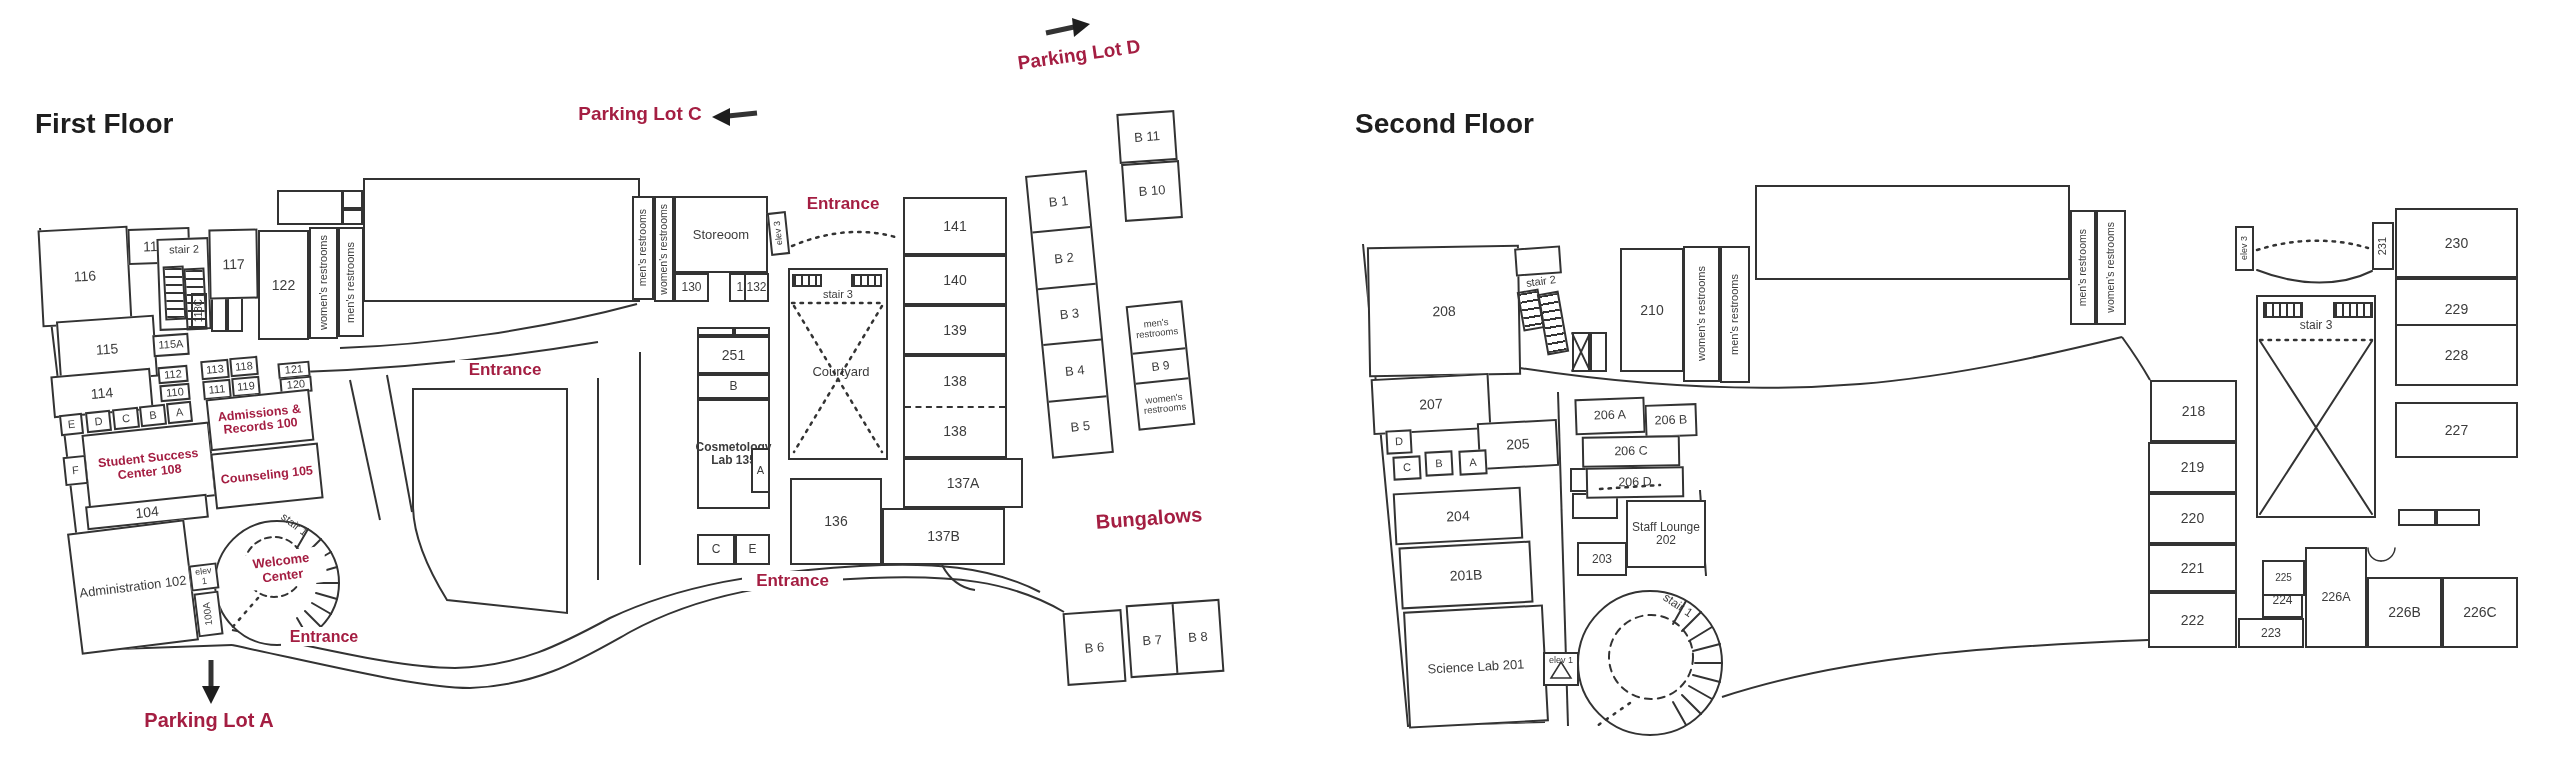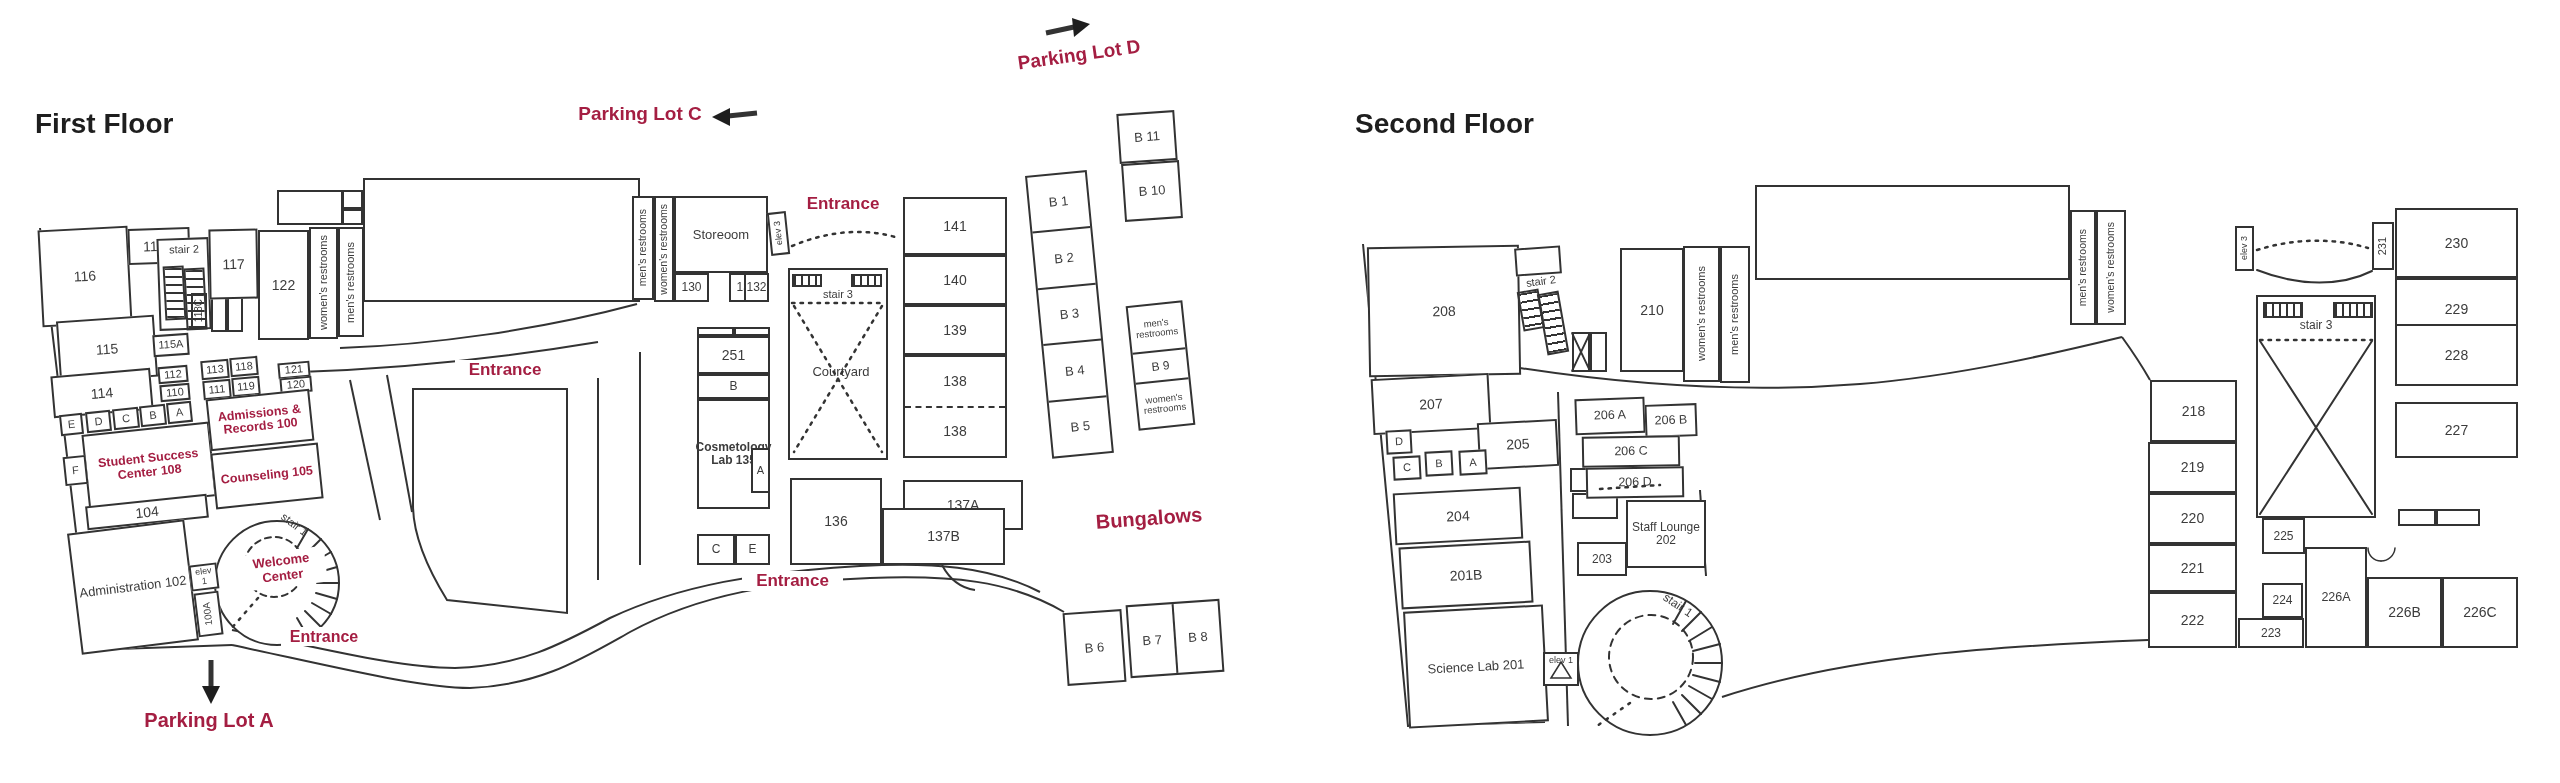--- a/index.html
+++ b/index.html
@@ -232,21 +232,21 @@
     <div style="position:absolute;inset:0;display:flex;flex-direction:column">
       <div style="flex:1;display:flex;align-items:center;justify-content:center">
           <span>138</span>
         </div>
       <div style="border-top:2px dashed #333;height:0"></div>
       <div style="flex:1;display:flex;align-items:center;justify-content:center">
           <span>138</span>
         </div>
     </div>
   </div>
-  <div class="rm" style="left:903px;top:480px;width:120px;height:50px">
+  <div class="rm" style="left:903px;top:458px;width:120px;height:50px">
       <span>137A</span>
     </div>
   <div class="rm" style="left:882px;top:508px;width:123px;height:57px">
       <span>137B</span>
     </div>
   <div class="rm" style="left:790px;top:478px;width:92px;height:87px">
       <span>136</span>
     </div>
 
   <div class="rm" style="left:697px;top:327px;width:37px;height:9px"></div>
@@ -450,21 +450,21 @@
     </div>
   <div class="rm" style="left:2148px;top:592px;width:89px;height:56px">
       <span>222</span>
     </div>
   <div class="rm" style="left:2238px;top:618px;width:66px;height:30px;font-size:12px">
       <span>223</span>
     </div>
   <div class="rm" style="left:2262px;top:583px;width:41px;height:35px;font-size:12px">
       <span>224</span>
     </div>
-  <div class="rm" style="left:2262px;top:518px;width:43px;height:36px;font-size:12px">
+  <div class="rm" style="left:2262px;top:560px;width:43px;height:36px;font-size:10px">
       <span>225</span>
     </div>
   <div class="rm" style="left:2305px;top:547px;width:62px;height:101px;font-size:12.5px">
       <span>226A</span>
     </div>
   <div class="rm" style="left:2367px;top:577px;width:75px;height:71px">
       <span>226B</span>
     </div>
   <div class="rm" style="left:2442px;top:577px;width:76px;height:71px">
       <span>226C</span>

